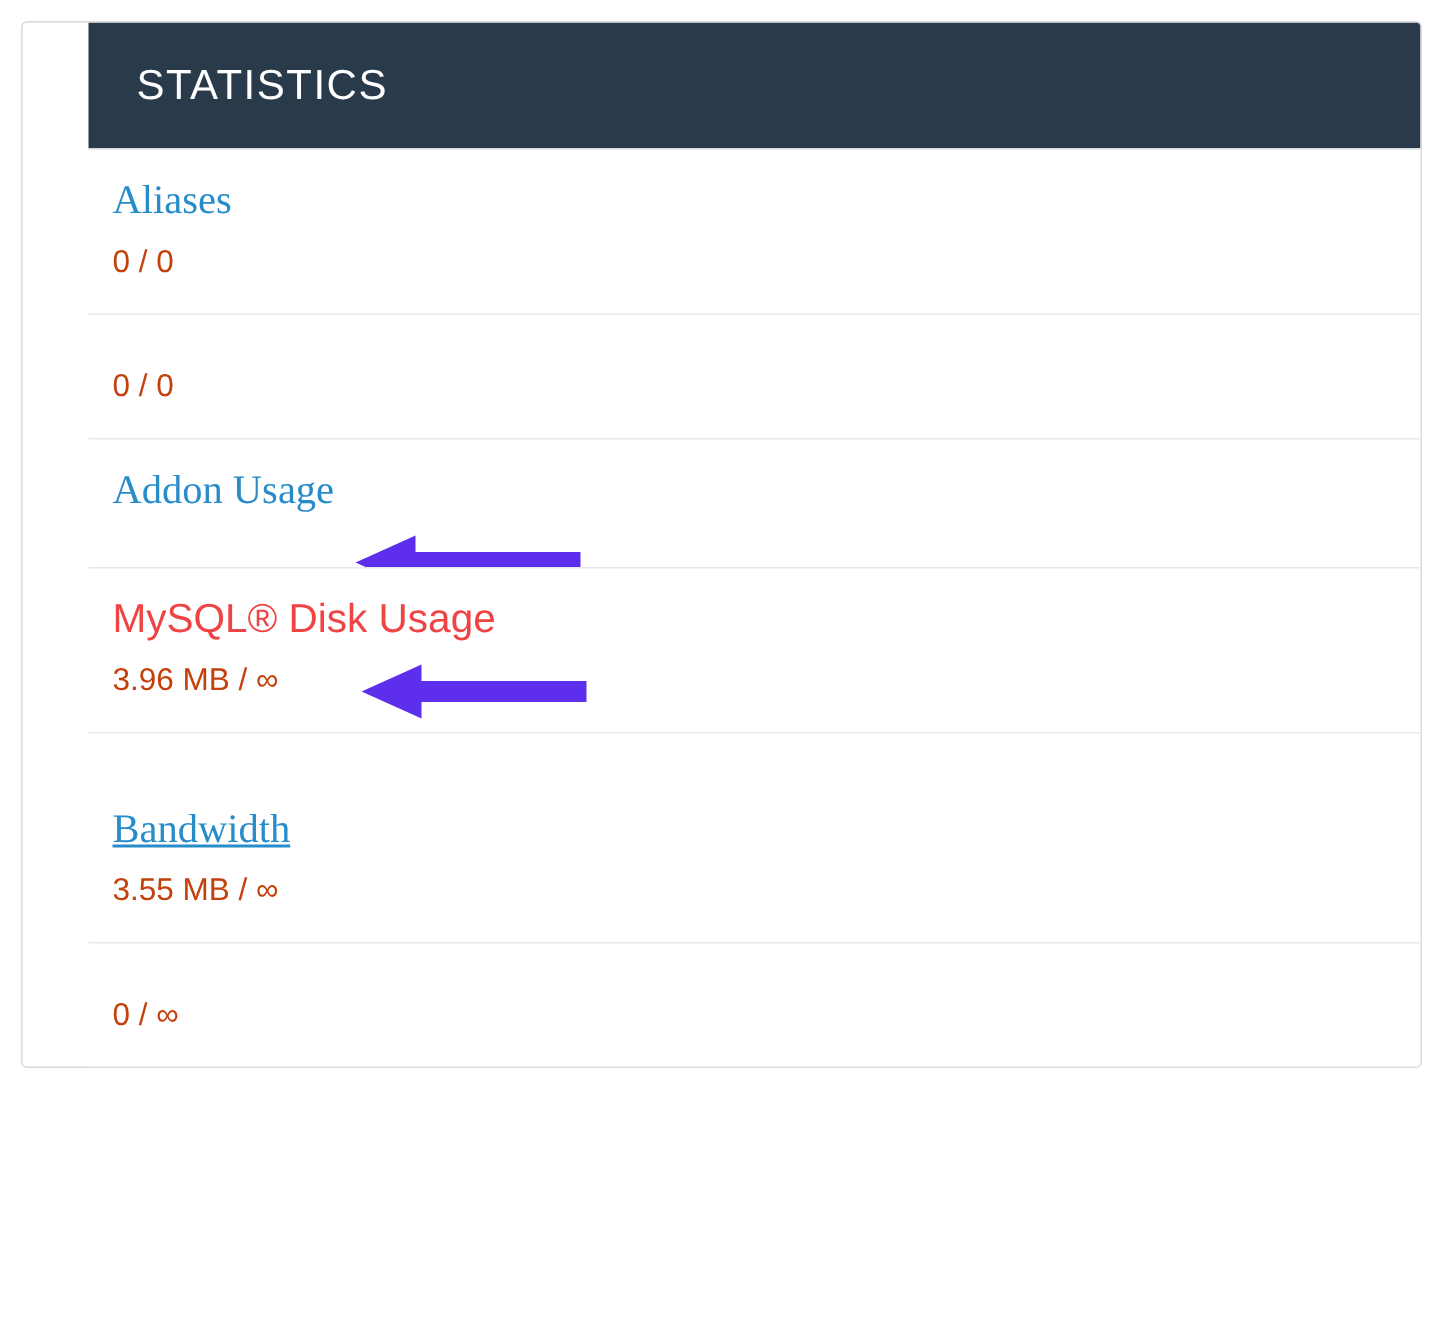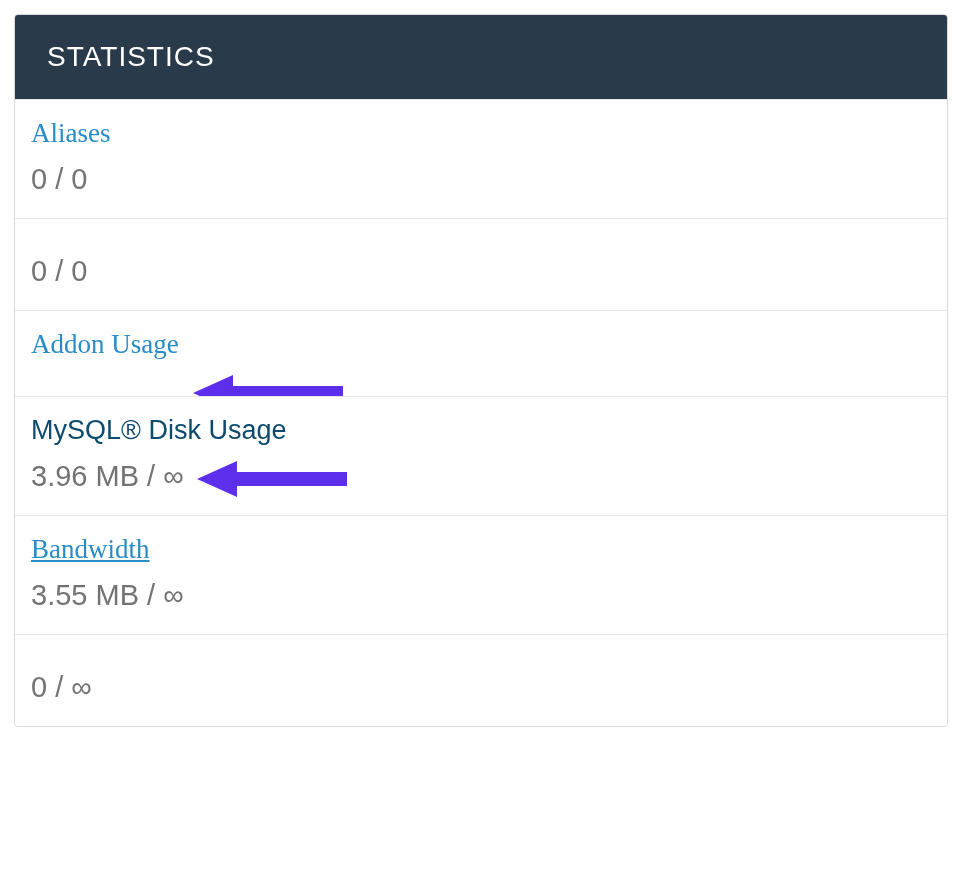--- a/index.html
+++ b/index.html
@@ -12,20 +12,21 @@
       background: #fff;
       width: 962px;
       height: 880px;
       padding: 14px;
     }
     .panel {
       border: 1px solid #d9d9d9;
       border-radius: 4px;
       overflow: hidden;
       position: relative;
+      padding-left: 44px;
     }
     .panel-header {
       background: #293a4a;
       color: #fff;
       padding: 26px 32px;
       font-size: 28px;
       font-weight: 400;
       letter-spacing: 1px;
     }
     .stat-item {
@@ -42,28 +43,29 @@
       color: #288cc9;
       margin-bottom: 14px;
       display: inline-block;
     }
     .stat-label.link {
       cursor: pointer;
       font-family: Liberation Serif, serif;
     }
     .stat-label.link.underline {
       text-decoration: underline;
+      margin-top: 30px;
     }
     .stat-label.plain {
-      color: #0c4a6e;
+      color: #ef4444;
       cursor: default;
     }
     .stat-value {
-      font-size: 29px;
-      color: #737373;
+      font-size: 21px;
+      color: #c2410c;
       display: inline-block;
     }
     .arrow {
       position: absolute;
       pointer-events: none;
     }
   </style>
 </head>
 <body>
 

